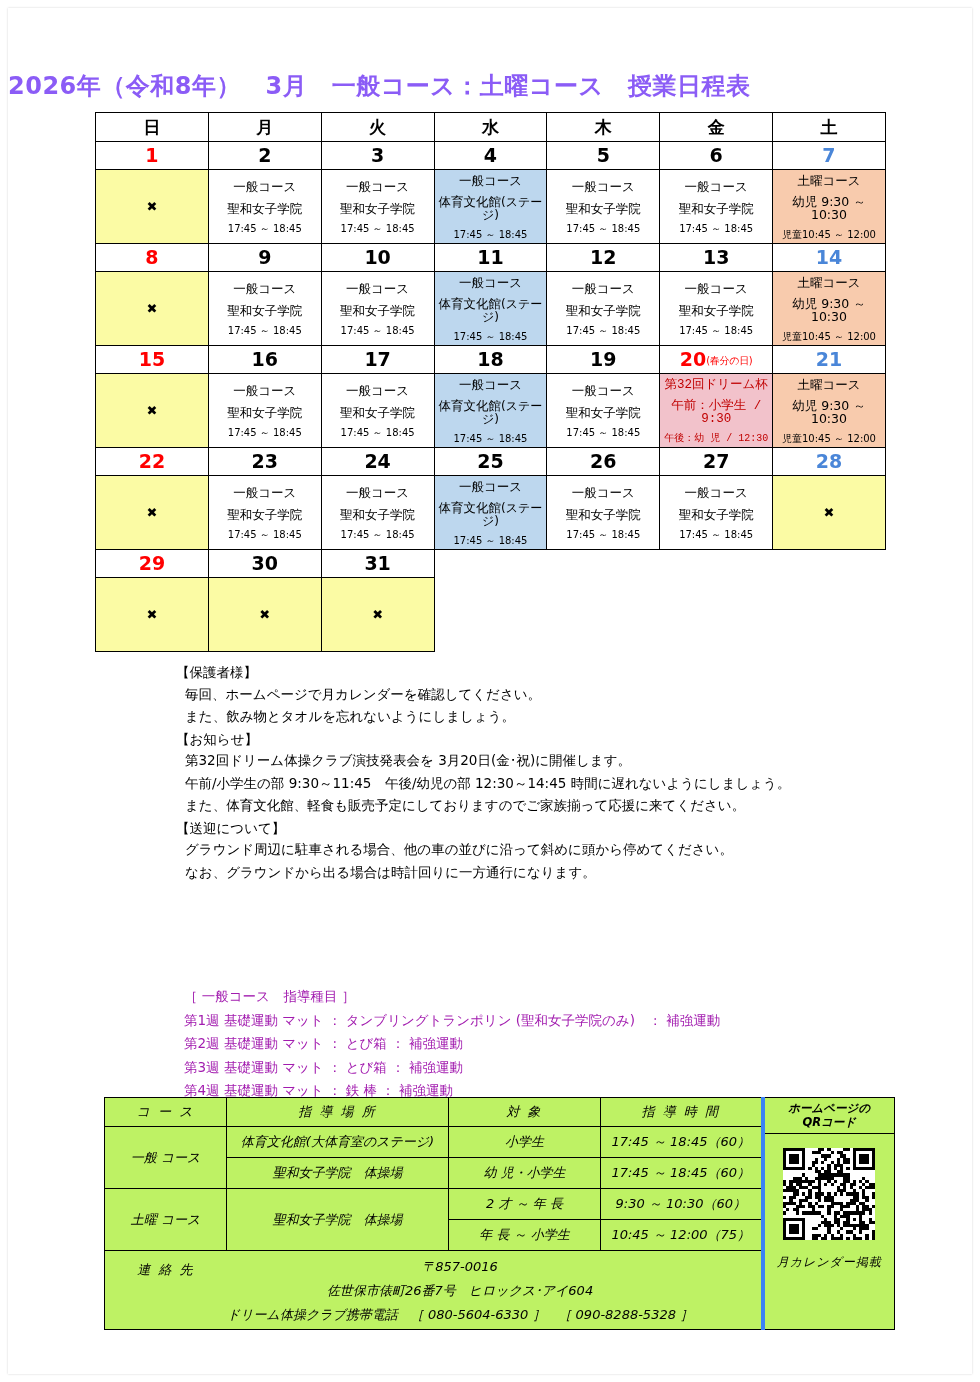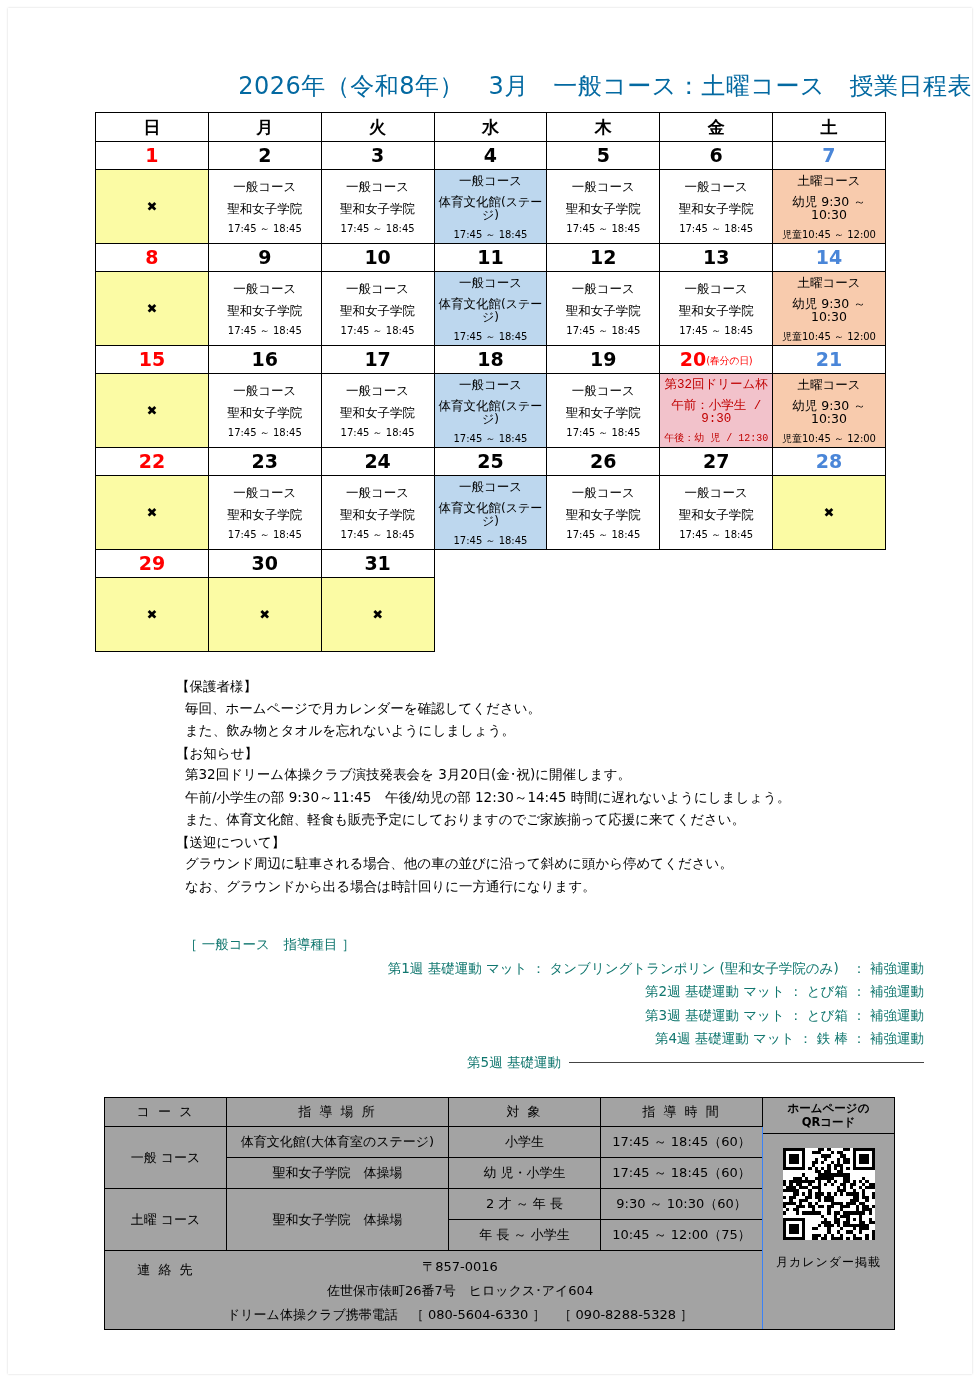--- a/index.html
+++ b/index.html
@@ -29,25 +29,25 @@
     background: #ffffff;
     box-shadow: 0 0 2px rgba(0,0,0,0.18);
   }
 
   
   .doc-title {
     position: absolute;
     left: 0;
     top: 62px;
     width: 964px;
-    text-align: right;
+    text-align: left;
     font-size: 24px;
-    font-weight: normal;
+    font-weight: bold;
     letter-spacing: 0.5px;
-    color: #0369a1;
+    color: #8b5cf6;
     white-space: nowrap;
   }
 
   
   .cal-wrap {
     position: absolute;
     left: 87px;
     top: 104px;
     width: 790px;
   }
@@ -117,41 +117,41 @@
   .c-pink .l1, .c-pink .l2, .c-pink .l3 { color: #c00000; font-family: Liberation Mono, monospace; }
   .c-orange .l2, .c-orange .l3 { font-size: 11.5px; }
   .c-pink .l1 { font-size: 12px; }
   .c-pink .l2, .c-pink .l3 { font-size: 11.5px; }
   td.empty { border: none !important; background: transparent !important; }
 
   
   .notes {
     position: absolute;
     left: 168px;
-    top: 672px;
+    top: 658px;
     width: 740px;
     font-size: 13.5px;
     color: #000;
     line-height: 1.0;
   }
   .notes .hdr { margin: 0 0 8px 0; font-weight: normal; }
   .notes .ln  { margin: 0 0 9px 9px; }
 
   
   .curric {
     position: absolute;
     left: 176px;
-    top: 930px;
+    top: 982px;
     width: 740px;
     font-size: 13.5px;
-    color: #0f766e;
+    color: #a21caf;
     line-height: 1.0;
   }
   .curric .chdr { margin: 0 0 10px 0; }
-  .curric .cln  { margin: 0 0 10px 0; white-space: nowrap; text-align: right; }
+  .curric .cln  { margin: 0 0 10px 0; white-space: nowrap; }
   .curric .rule {
     display: inline-block;
     width: 355px;
     border-bottom: 1.3px solid #444;
     vertical-align: 4px;
     margin-left: 8px;
   }
 
   
   .info-wrap {
@@ -164,27 +164,28 @@
     border-collapse: collapse;
     table-layout: fixed;
     width: 790px;
   }
   table.info td {
     border: 1px solid #000;
     text-align: center;
     vertical-align: middle;
     font-size: 13px;
     padding: 2px 0;
-    background: #a3a3a3;
+    background: #bef264;
+    font-style: italic;
   }
   table.info td.thead { font-weight: normal; letter-spacing: 2px; height: 24px; }
   table.info td.rowcell { height: 26px; }
   table.info td.qr {
     width: 132px;
-    border-left: 1px solid #3b82f6;
+    border-left: 4px solid #3b82f6;
     vertical-align: top;
     padding: 0;
     margin-left: 39px;
   }
   .qr-head {
     font-size: 11.5px;
     line-height: 1.25;
     padding: 3px 0 3px 0;
     border-bottom: 1px solid #000;
     font-weight: bold;

